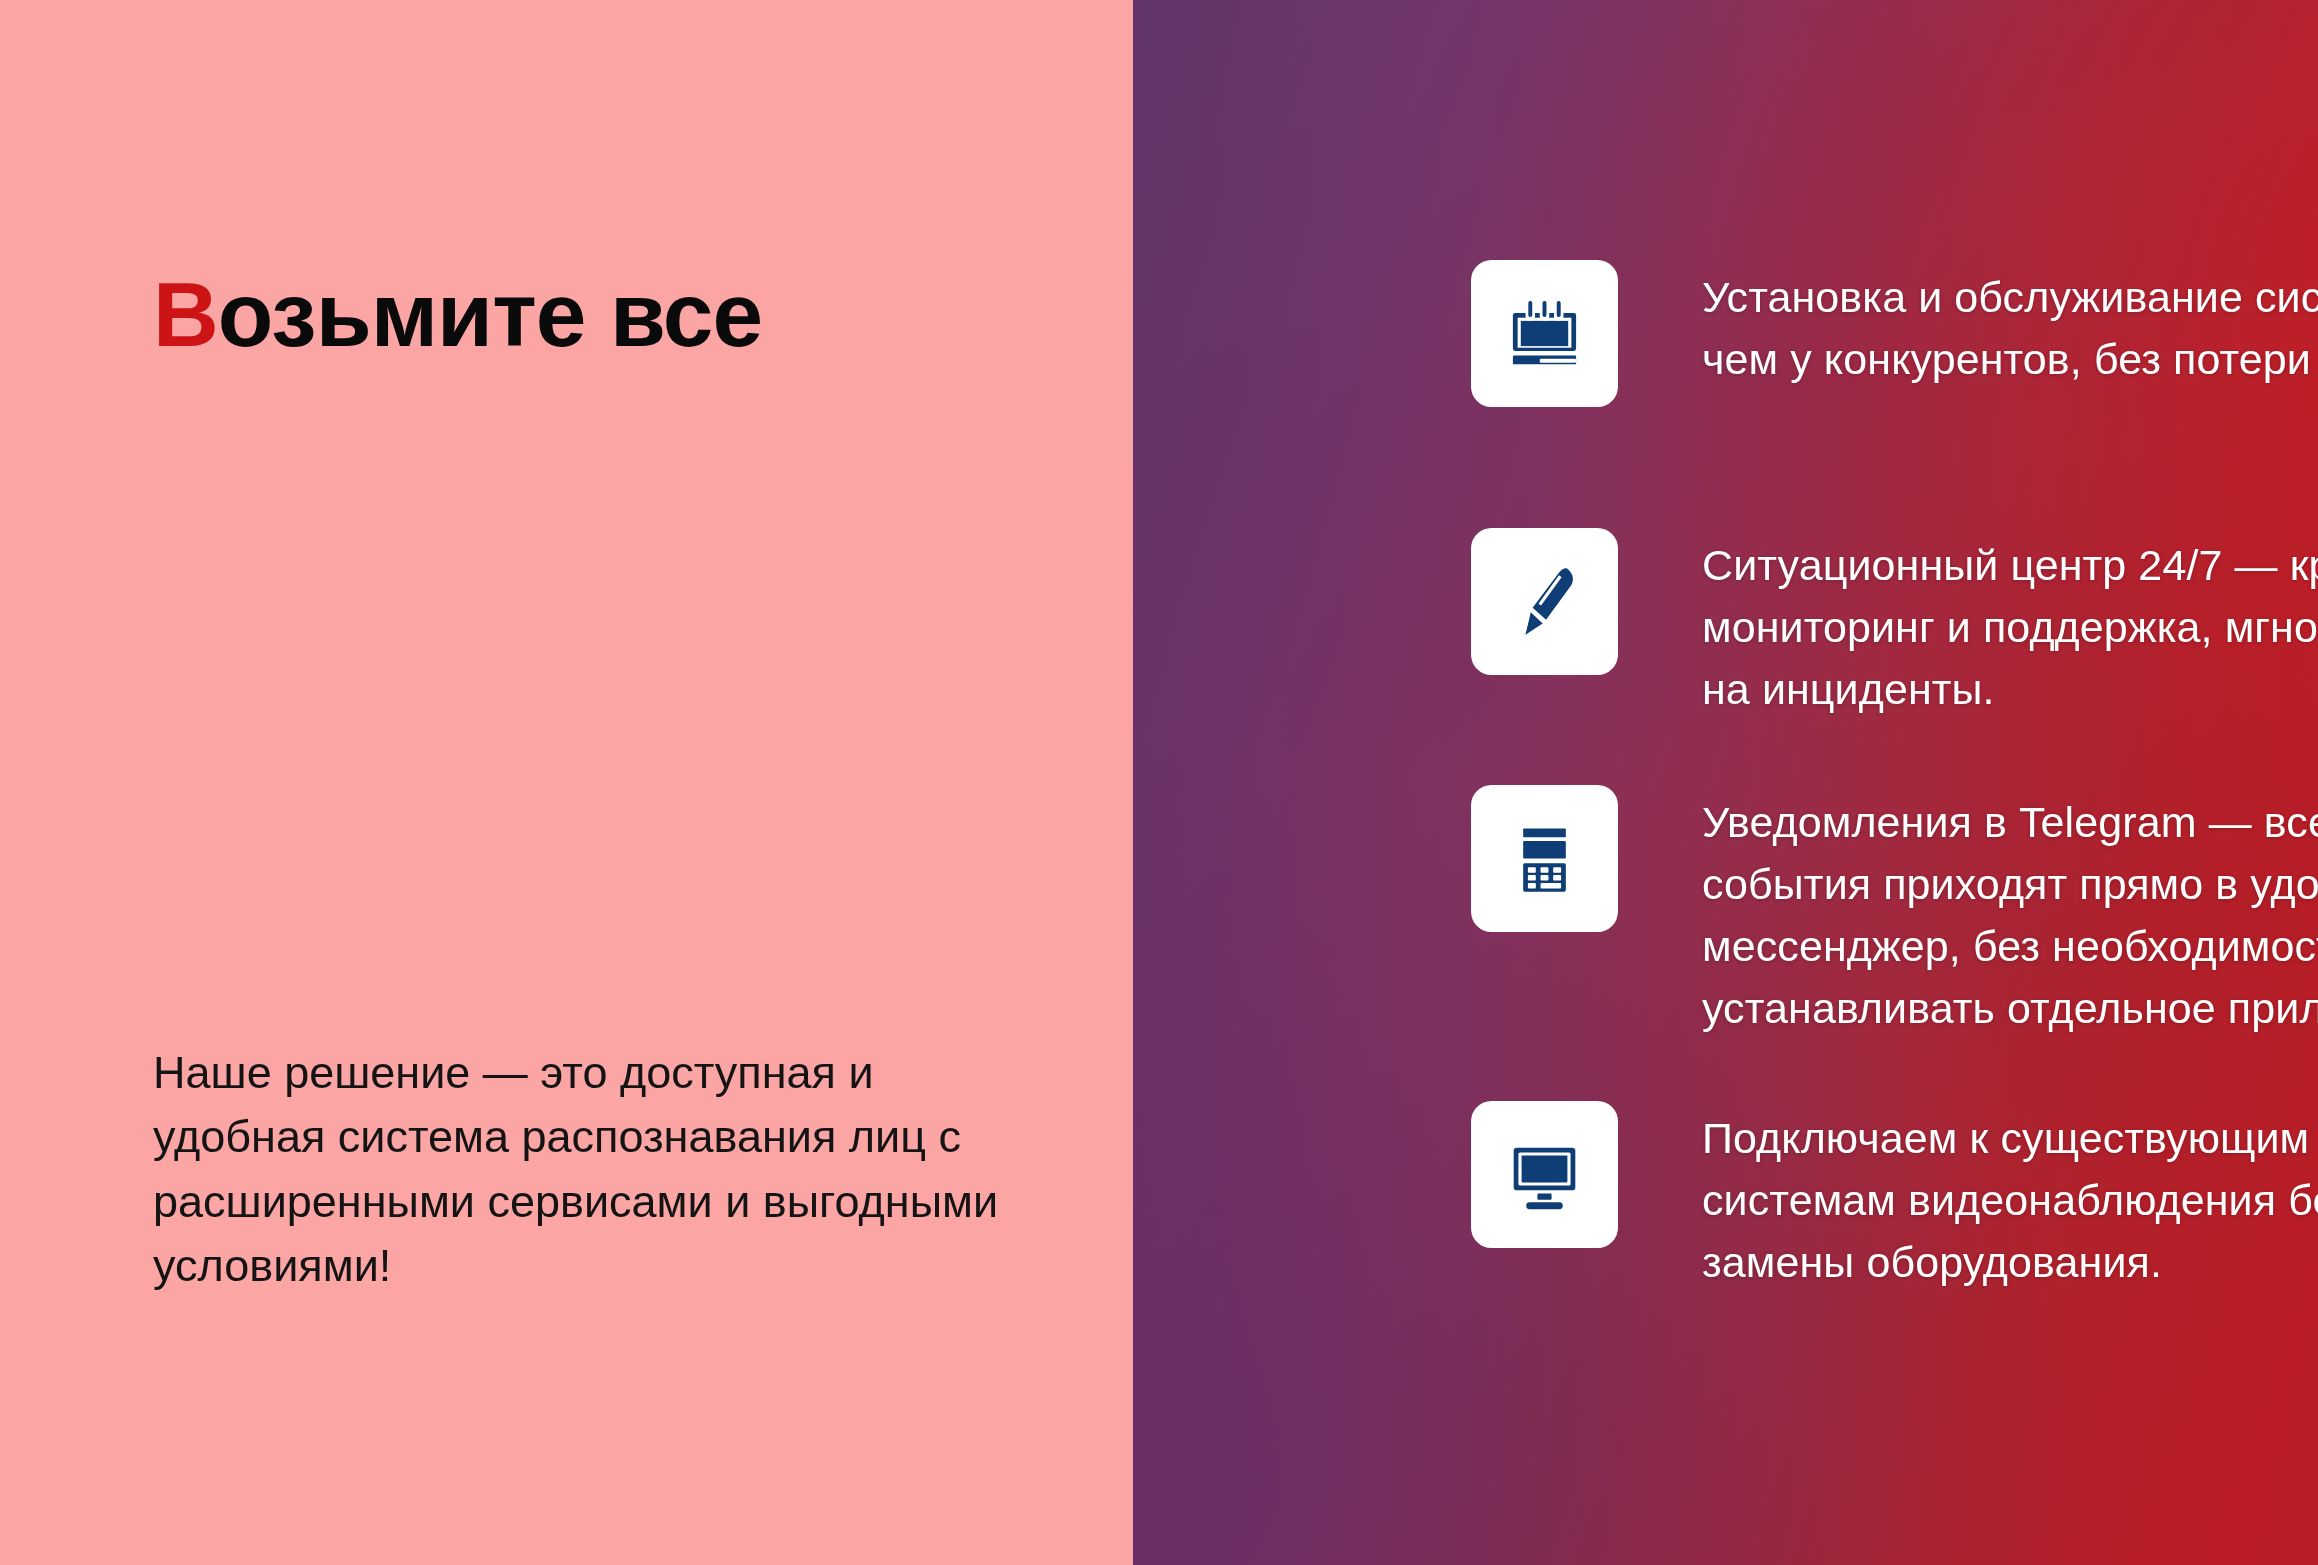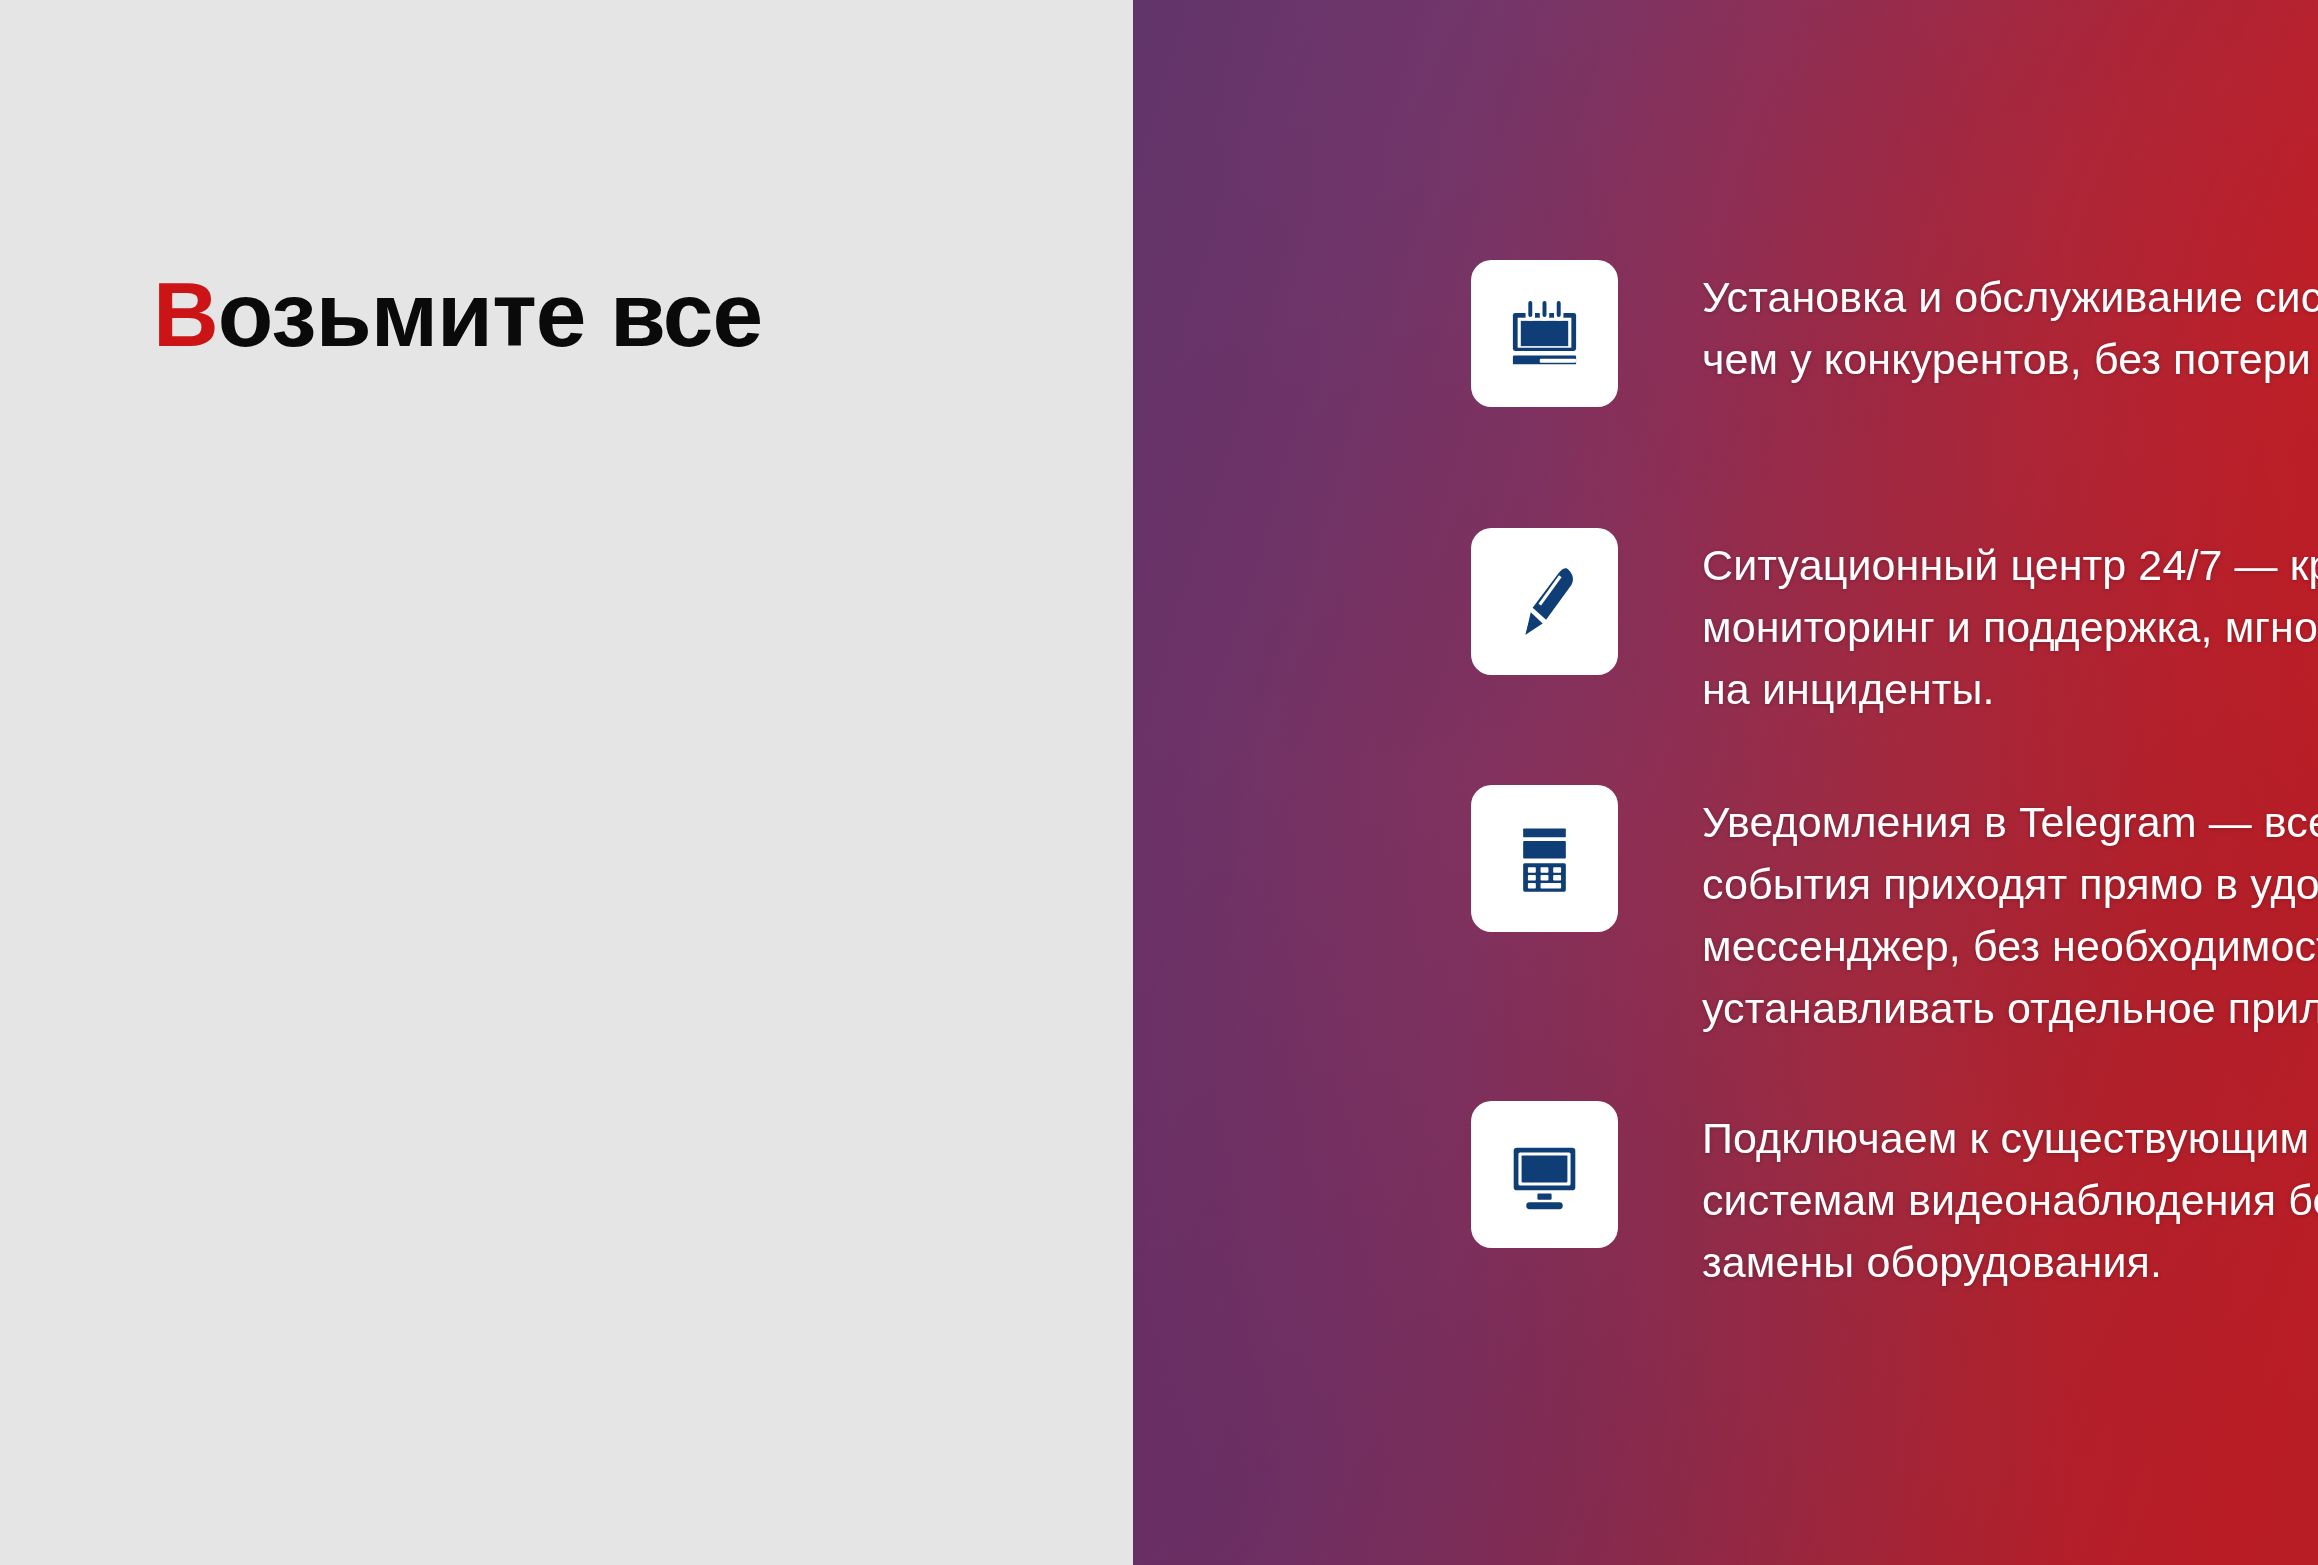--- a/index.html
+++ b/index.html
@@ -21,21 +21,21 @@
     background: #ffffff;
     overflow: hidden;
   }
 
   
   .left-col {
     position: absolute;
     left: 0; top: 0;
     width: 1133px;
     height: 1565px;
-    background: #e5e5e5;
+    background: #fca5a5;
     text-decoration: underline;
   }
 
   .title-block {
     position: absolute;
     left: 153px;
     top: 264px;
     width: 881px;
   }
   .title-line {
@@ -172,20 +172,23 @@
 <body>
 
 <div class="slide">
 
   <div class="left-col">
 
     <div class="title-block">
       <div class="title-line"><span class="title-initial">В</span><span>озьмите все</span></div>
     </div>
 
+    <div class="lead-block">
+      <div class="lead-text">Наше решение —  это доступная и удобная система распознавания лиц с расширенными сервисами и выгодными условиями!</div>
+    </div>
 
   </div>
 
   <div class="right-panel">
 
     <div class="photo-base">
       <div class="photo-shape ps1"></div>
       <div class="photo-shape ps2"></div>
       <div class="photo-shape ps3"></div>
       <div class="photo-shape ps7"></div>

